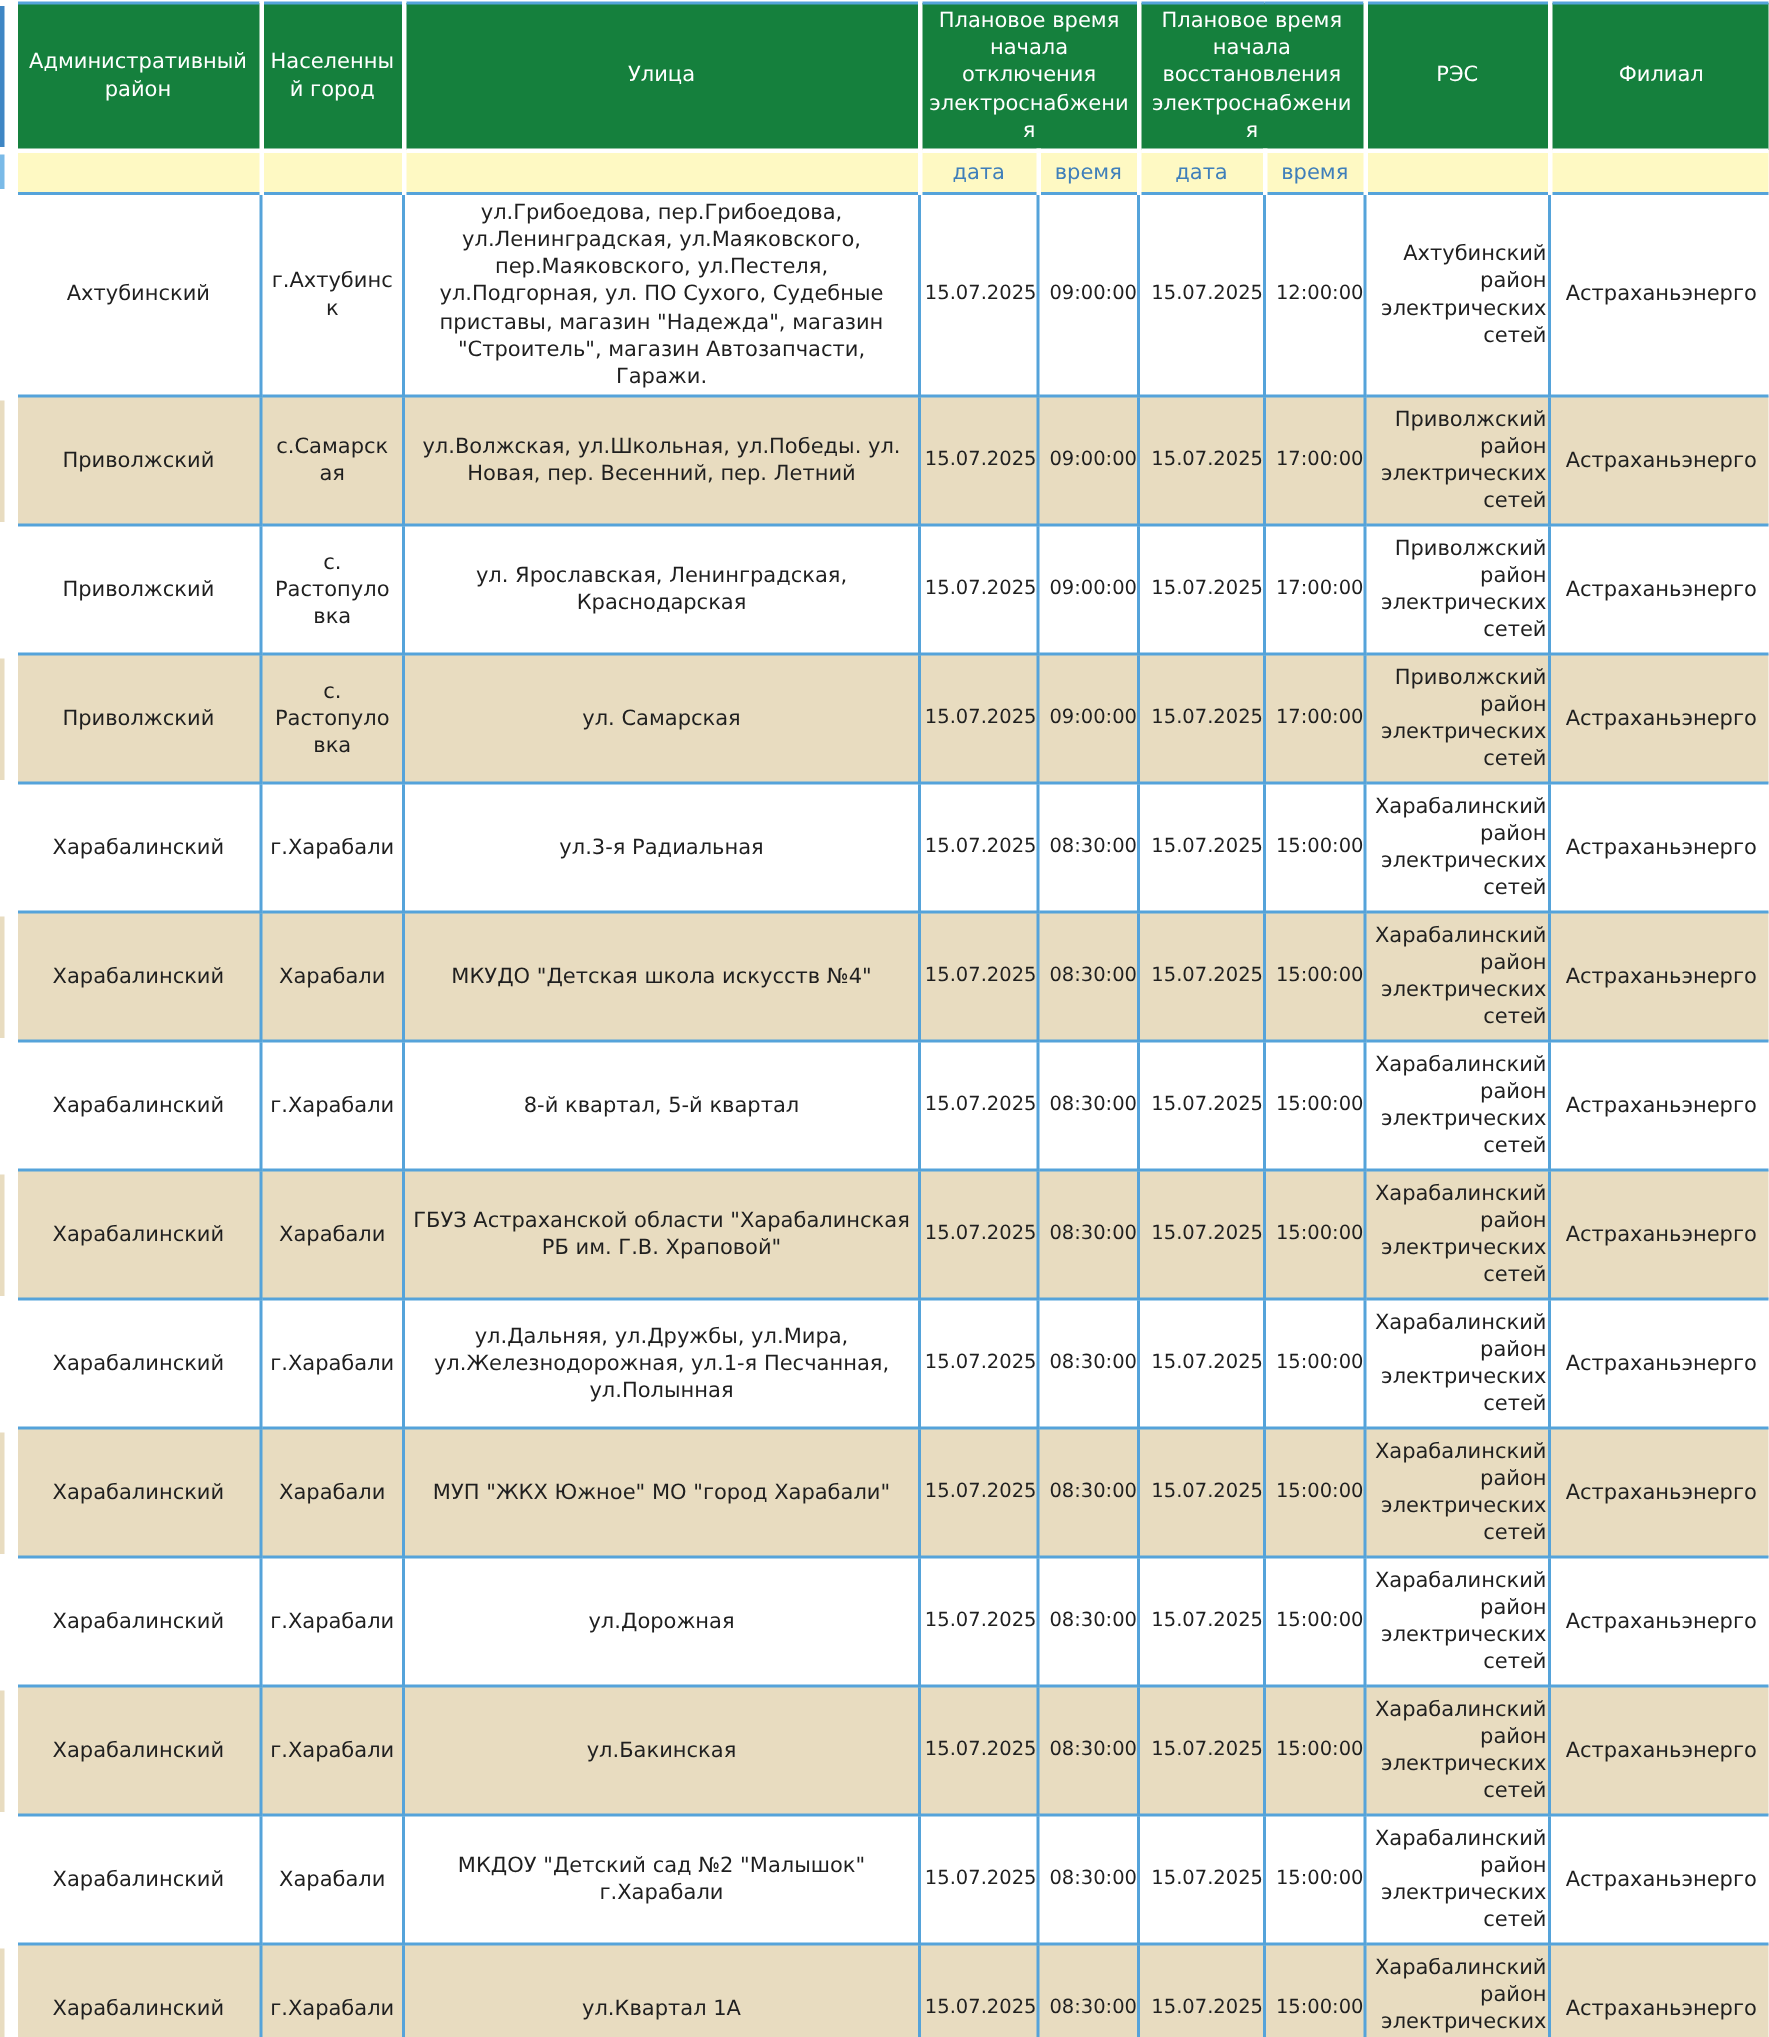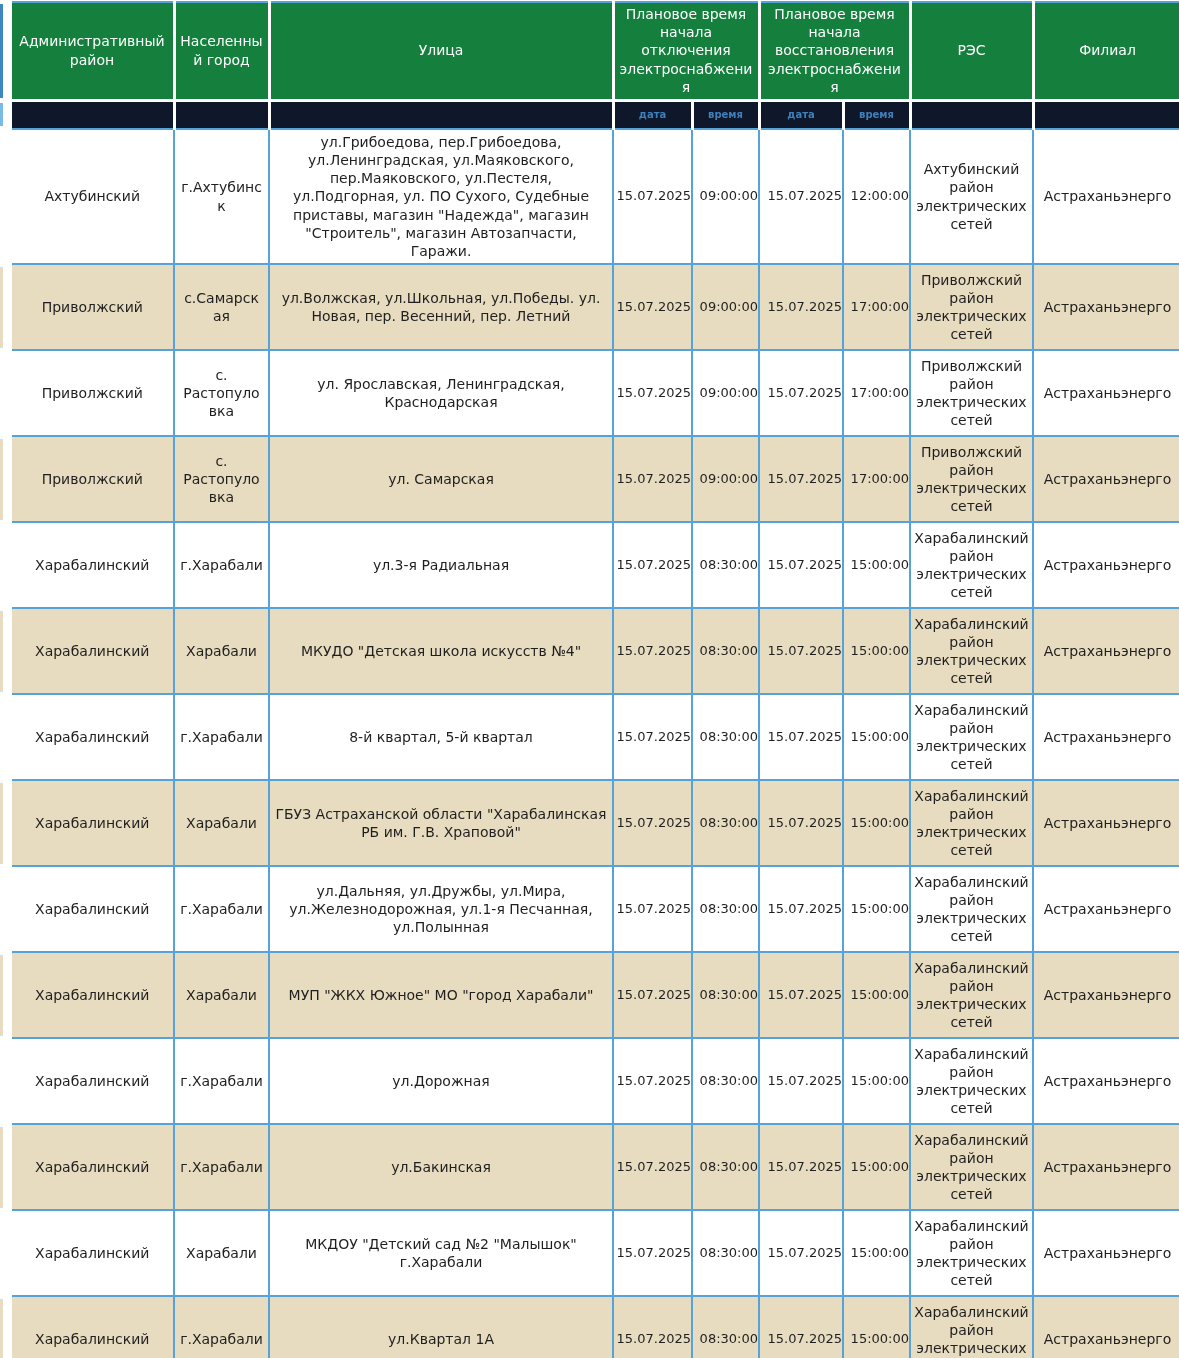--- a/index.html
+++ b/index.html
@@ -46,24 +46,24 @@
     color: #ffffff;
     font-weight: normal;
     font-size: 14px;
     line-height: 1.32;
     border: 3px solid #ffffff;
     border-top: 2px solid #55a3da;
     height: 78px;
     padding: 2px 4px;
   }
   thead th.sub {
-    background: #0f172a;
+    background: #fef9c3;
     color: #3f7fba;
-    font-weight: bold;
-    font-size: 10px;
+    font-weight: normal;
+    font-size: 14px;
     border: 3px solid #ffffff;
     border-bottom: 2px solid #55a3da;
     height: 24px;
     padding: 1px 2px;
   }
 
   
   tbody td {
     border: 2px solid #55a3da;
     font-size: 14px;
@@ -74,21 +74,21 @@
     background: #ffffff;
   }
   tbody tr:nth-child(even) td { background: #e8dcc0; }
   tbody tr.tall td { height: 120px; }
   tbody td.date, tbody td.time {
     white-space: nowrap;
     padding: 3px 0;
     font-size: 13px;
     text-align: right;
   }
-  tbody td.res    { padding: 3px 1px; }
+  tbody td.res    { padding: 3px 1px; text-align: right; }
   tbody td.branch { padding: 3px 1px; white-space: nowrap; }
 
   
   .cut {
     border: 3px solid #ffffff;
     border-left: none;
     background: #ffffff !important;
     padding: 0;
     position: relative;
   }

